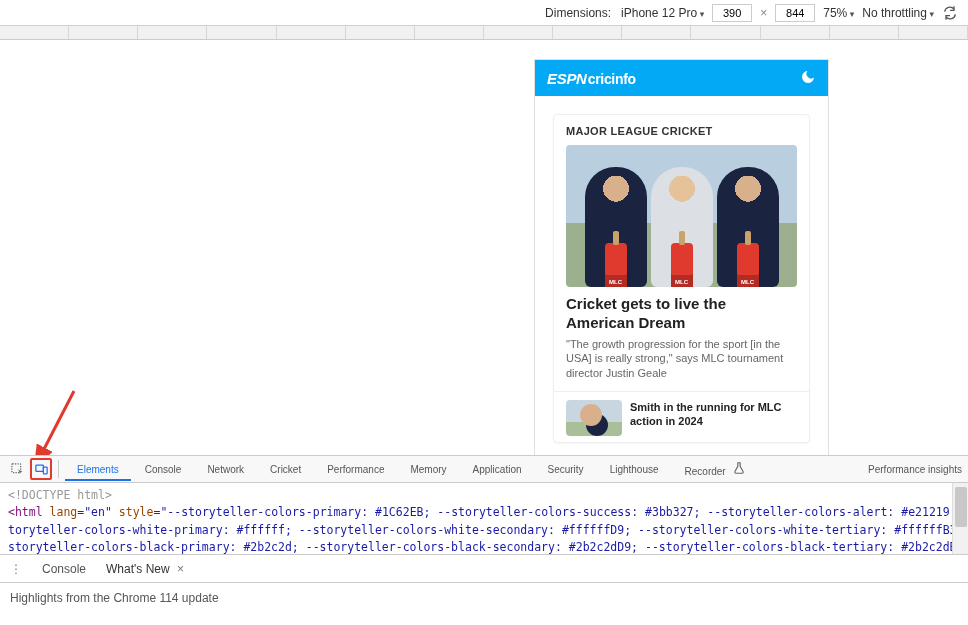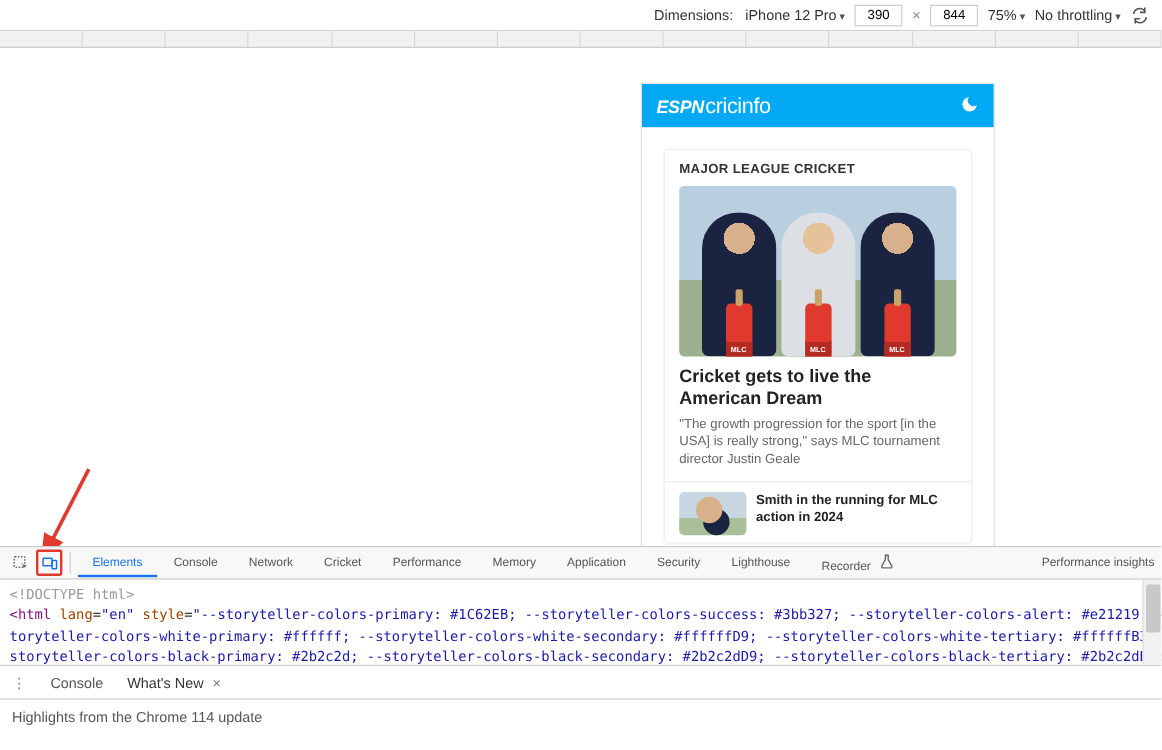--- a/index.html
+++ b/index.html
@@ -55,38 +55,38 @@
   
   .viewport-area {
     position: relative;
     height: 415px;
     background: #fff;
     overflow: hidden;
   }
   .phone {
     position: absolute;
     left: 535px;
-    top: 30px;
+    top: 20px;
     width: 293px; 
     background: #fff;
     box-shadow: 0 0 0 1px #e0e0e0;
     font-family: Arial, sans-serif;
   }
   .phone-header {
     background: #03a9f4;
     color: #fff;
     height: 36px;
     display: flex;
     align-items: center;
     justify-content: space-between;
     padding: 0 12px;
   }
   .brand { font-weight: bold; font-size: 16px; letter-spacing:-0.3px; display:flex; align-items:baseline; }
   .brand .espn { font-style: italic; font-size: 15px; margin-right:1px;}
-  .brand .cric { font-weight: 400; font-size: 18px; }
+  .brand .cric { font-weight: 700; font-size: 14px; }
   .moon svg { width:16px; height:16px; fill:#fff; }
 
   .card {
     background:#fff;
     margin:18px;
     border:1px solid #eee;
     border-radius:4px;
     padding:10px 12px;
     box-shadow:0 1px 2px rgba(0,0,0,0.04);
   }

